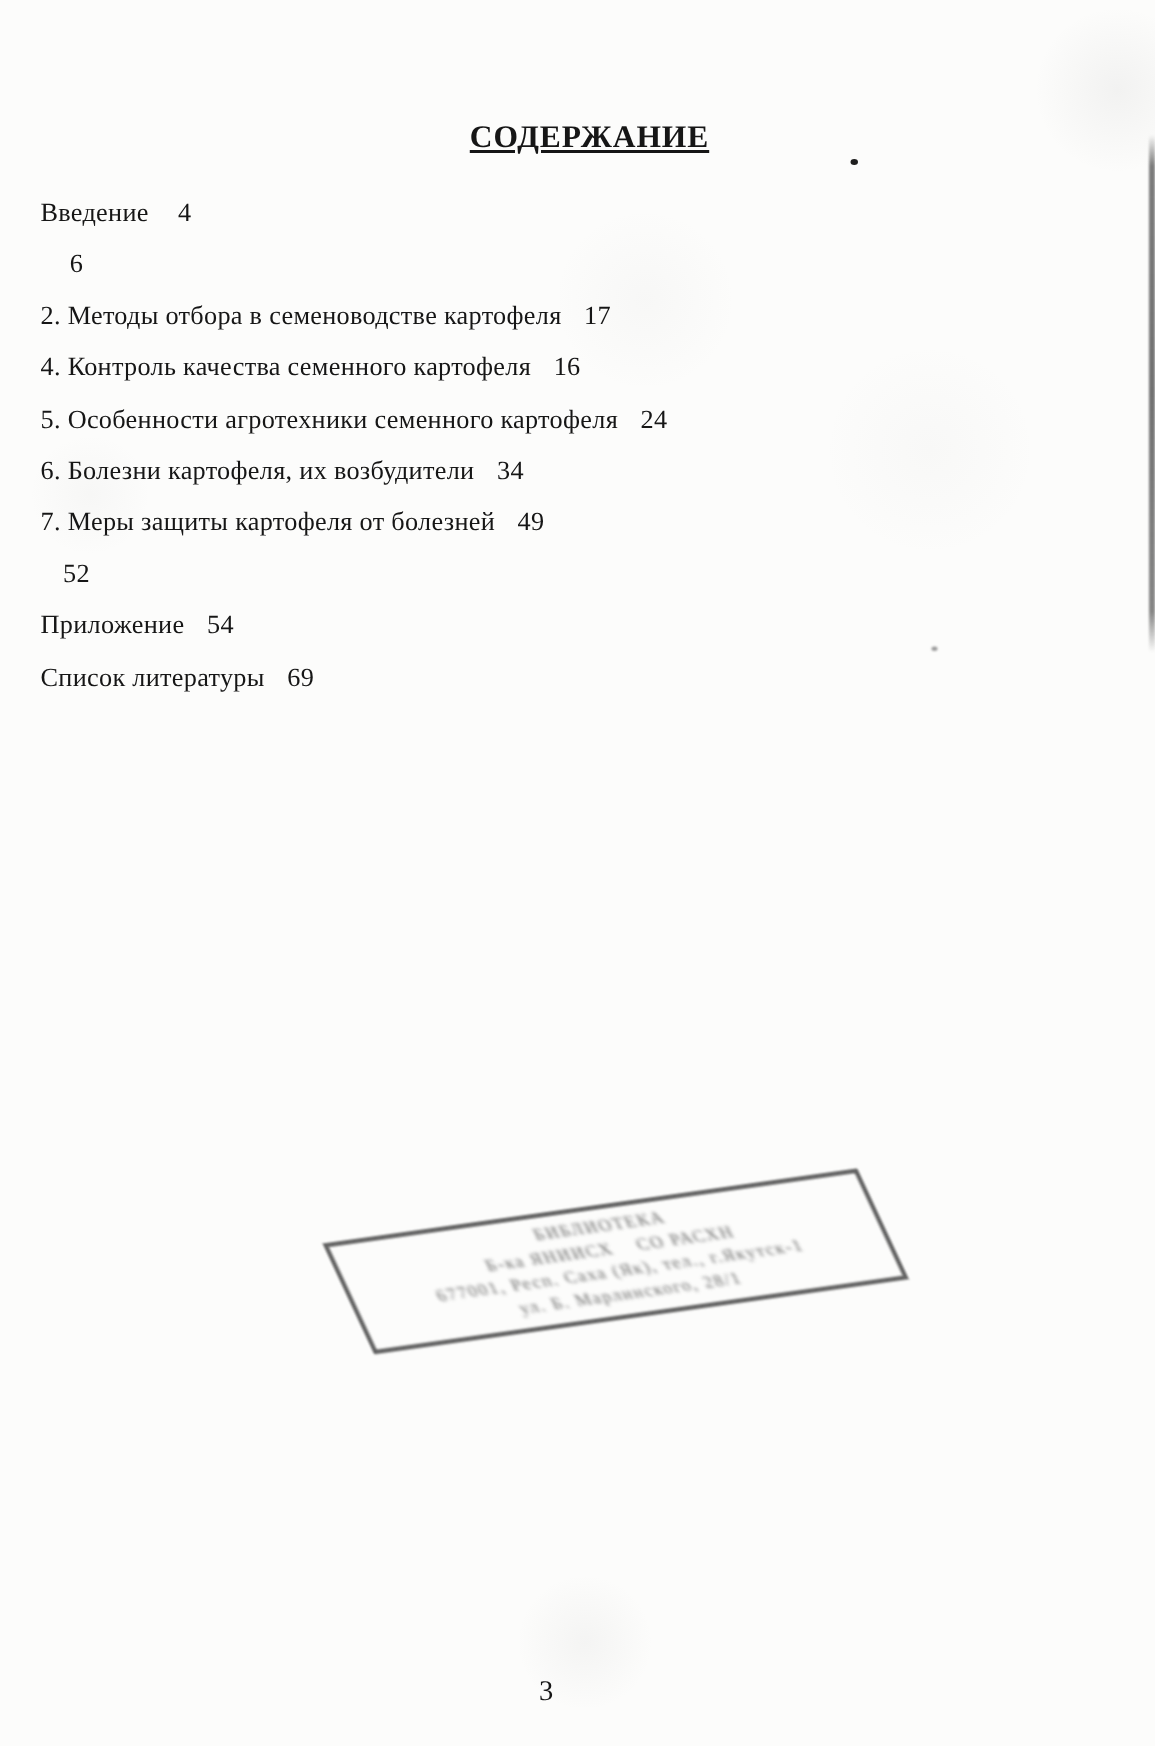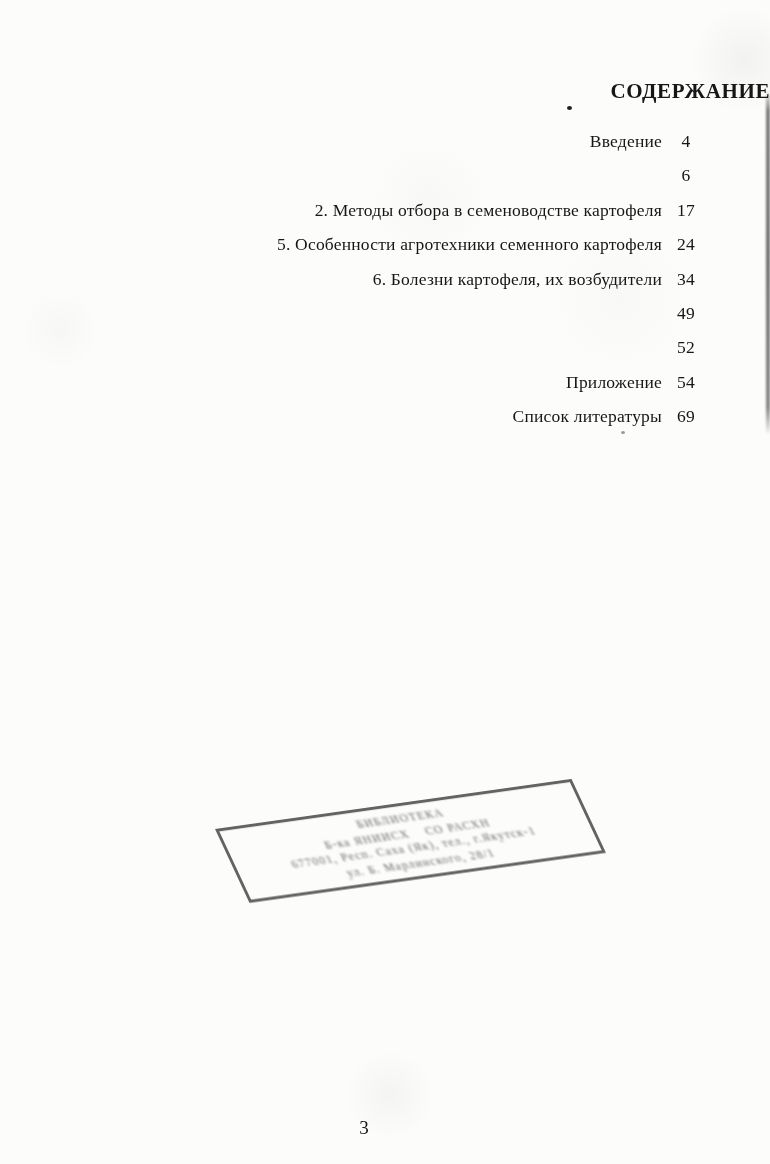--- a/index.html
+++ b/index.html
@@ -9,30 +9,31 @@
     background-image:
       radial-gradient(circle at 430px 200px, rgba(160,160,160,0.05), transparent 60px),
       radial-gradient(circle at 390px 1095px, rgba(150,150,150,0.08), transparent 45px),
       radial-gradient(circle at 745px 60px, rgba(140,140,140,0.09), transparent 55px),
       radial-gradient(circle at 60px 330px, rgba(150,150,150,0.05), transparent 40px),
       radial-gradient(circle at 620px 300px, rgba(150,150,150,0.04), transparent 70px);
     font-family:"Liberation Serif", serif;
     color:#161616;
   }
   .doc-title{
-    position:absolute;top:79px;left:16px;right:0;text-align:right;
+    position:absolute;top:79px;left:16px;right:0;text-align:center;
     font-size:21px;font-weight:bold;letter-spacing:0.6px;
     filter:blur(0.3px);
+    text-decoration:underline;
   }
   .toc{
     position:absolute;left:27px;top:130px;right:60px;
     filter:blur(0.3px);
   }
   .toc-row{
-    height:34.4px;display:flex;justify-content:flex-end;align-items:flex-start;
+    height:34.4px;display:flex;justify-content:flex-start;align-items:flex-start;
     font-size:17.5px;letter-spacing:0.2px;line-height:23px;
   }
   .toc-label{white-space:nowrap;}
   .toc-page{flex:none;width:48px;text-align:center;}
   .footer-num{
     position:absolute;top:1117px;left:0;right:42px;text-align:center;
     font-size:19px;filter:blur(0.3px);
   }
   .speck{position:absolute;border-radius:50%;}
   .speck-a{left:567px;top:106px;width:5px;height:4px;background:#1e1e1e;filter:blur(0.4px);}
@@ -68,28 +69,33 @@
       <span class="toc-page">4</span>
     </div>
     <div class="toc-row">
       <span class="toc-page">6</span>
     </div>
     <div class="toc-row">
       <span class="toc-label">2. Методы отбора в семеноводстве картофеля</span>
       <span class="toc-page">17</span>
     </div>
     <div class="toc-row">
+      <span class="toc-label">4. Контроль качества семенного картофеля</span>
+      <span class="toc-page">16</span>
+    </div>
+    <div class="toc-row">
       <span class="toc-label">5. Особенности агротехники семенного картофеля</span>
       <span class="toc-page">24</span>
     </div>
     <div class="toc-row">
       <span class="toc-label">6. Болезни картофеля, их возбудители</span>
       <span class="toc-page">34</span>
     </div>
     <div class="toc-row">
+      <span class="toc-label">7. Меры защиты картофеля от болезней</span>
       <span class="toc-page">49</span>
     </div>
     <div class="toc-row">
       <span class="toc-page">52</span>
     </div>
     <div class="toc-row">
       <span class="toc-label">Приложение</span>
       <span class="toc-page">54</span>
     </div>
     <div class="toc-row">

